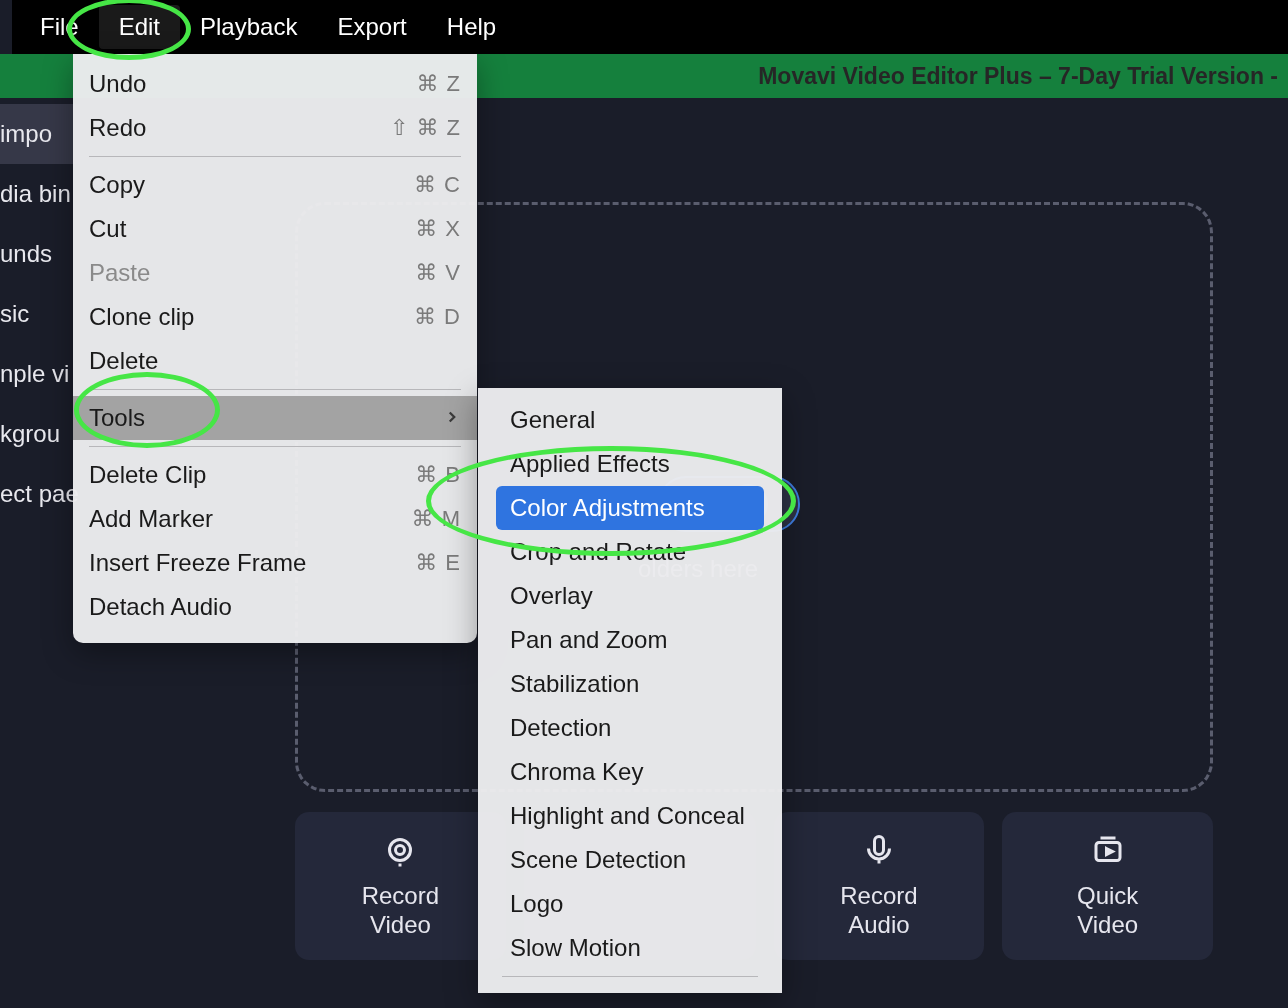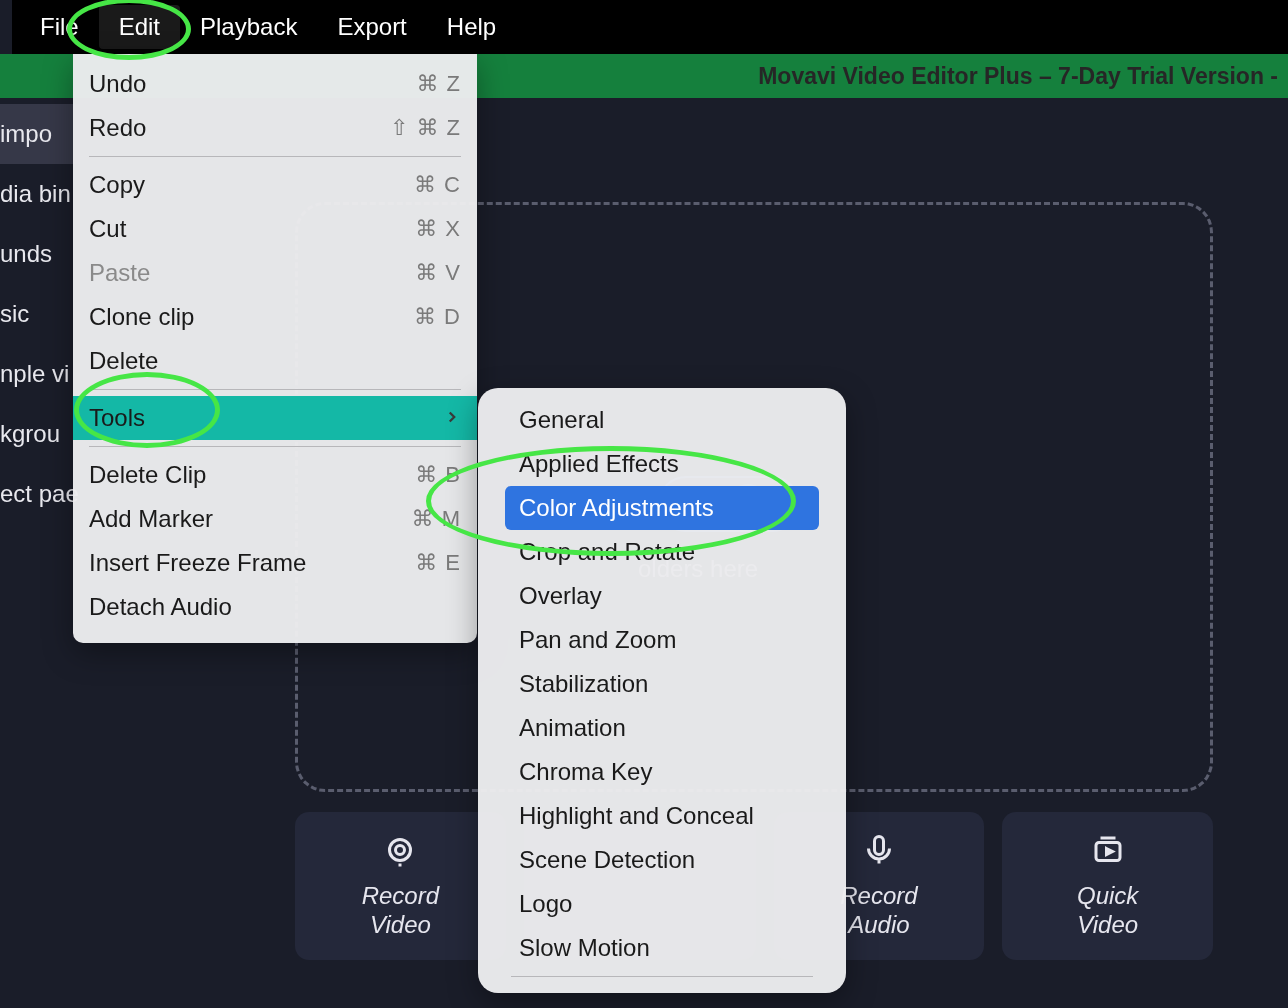--- a/index.html
+++ b/index.html
@@ -23,35 +23,35 @@
 .sidebar-item.active { background: #363848; }
 
 
 .dropzone { position: absolute; left: 295px; top: 104px; width: 918px; height: 590px; border: 3px dashed #5a5d6e; border-radius: 30px; }
 .add-files-btn { position: absolute; top: 271px; left: 360px; height: 56px; padding: 0 30px 0 26px; background: #2e3346; border: 2px solid #3e7de0; border-radius: 28px; display: flex; align-items: center; color: #e6e6ee; font-size: 23px; }
 .add-files-chevron { width: 40px; height: 40px; background: #3e7de0; border-radius: 20px; display: flex; align-items: center; justify-content: center; margin-left: 18px; }
 .drop-hint { position: absolute; top: 350px; left: 340px; color: #bfc1cc; font-size: 24px; }
 
 
 .bottom-row { position: absolute; left: 295px; top: 714px; width: 918px; display: flex; gap: 18px; }
-.big-btn { flex: 1; height: 148px; background: #24283a; border-radius: 14px; display: flex; flex-direction: column; align-items: center; justify-content: center; gap: 14px; color: #e6e6ee; font-style: italic; }
+.big-btn { flex: 1; height: 148px; background: #24283a; border-radius: 14px; display: flex; flex-direction: column; align-items: center; justify-content: center; gap: 14px; color: #e6e6ee; }
 .big-btn .lbl { font-size: 24px; text-align: center; line-height: 1.2; }
 .big-btn svg { width: 36px; height: 36px; }
 
 
 .edit-menu { position: absolute; left: 73px; top: 54px; width: 404px; background: rgba(236,236,238,0.97); border-radius: 0 0 10px 10px; box-shadow: 0 10px 30px rgba(0,0,0,.35); padding: 8px 0 14px; z-index: 20; }
 .menu-row { display: flex; align-items: center; justify-content: space-between; padding: 8px 16px; font-size: 24px; color: #1a1a1a; cursor: pointer; }
 .menu-row.disabled { color: #8a8a8a; }
-.menu-row.hover { background: #14b8a6; }
+.menu-row.hover { background: #a3a3a3; }
 .menu-shortcut { color: #7a7a7a; font-size: 22px; letter-spacing: 1px; }
 .menu-sep { height: 1px; background: #b7b7ba; margin: 6px 16px; }
 .menu-chevron { color: #3a3a3a; }
 
 
-.sub-menu { position: absolute; left: 478px; top: 388px; width: 368px; background: rgba(236,236,238,0.97); border-radius: 20px; box-shadow: 0 10px 30px rgba(0,0,0,.35); padding: 10px 17px; z-index: 30; }
+.sub-menu { position: absolute; left: 478px; top: 388px; width: 304px; background: rgba(236,236,238,0.97); border-radius: 0; box-shadow: 0 10px 30px rgba(0,0,0,.35); padding: 10px 8px; z-index: 30; }
 .sub-row { padding: 8px 24px; font-size: 24px; color: #1a1a1a; cursor: pointer; }
 .sub-row.selected { background: #2f74e0; color: #fff; border-radius: 6px; margin: 0 10px; padding: 8px 14px; }
 .sub-sep { height: 1px; background: #b7b7ba; margin: 6px 16px; }
 
 
 .ellipse { position: absolute; border: 5px solid #46e646; border-radius: 50%; pointer-events: none; z-index: 40; }
 .ell-edit { left: 67px; top: -2px; width: 124px; height: 62px; }
 .ell-tools { left: 74px; top: 372px; width: 146px; height: 76px; }
 .ell-color { left: 426px; top: 446px; width: 370px; height: 110px; }
 </style>
@@ -187,21 +187,21 @@
 </div>
 
 <div class="sub-menu">
   <div class="sub-row">General</div>
   <div class="sub-row">Applied Effects</div>
   <div class="sub-row selected">Color Adjustments</div>
   <div class="sub-row">Crop and Rotate</div>
   <div class="sub-row">Overlay</div>
   <div class="sub-row">Pan and Zoom</div>
   <div class="sub-row">Stabilization</div>
-  <div class="sub-row">Animation</div>
+  <div class="sub-row">Detection</div>
   <div class="sub-row">Chroma Key</div>
   <div class="sub-row">Highlight and Conceal</div>
   <div class="sub-row">Scene Detection</div>
   <div class="sub-row">Logo</div>
   <div class="sub-row">Slow Motion</div>
   <div class="sub-sep"></div>
 </div>
 
 <div class="ellipse ell-edit"></div>
 <div class="ellipse ell-tools"></div>

